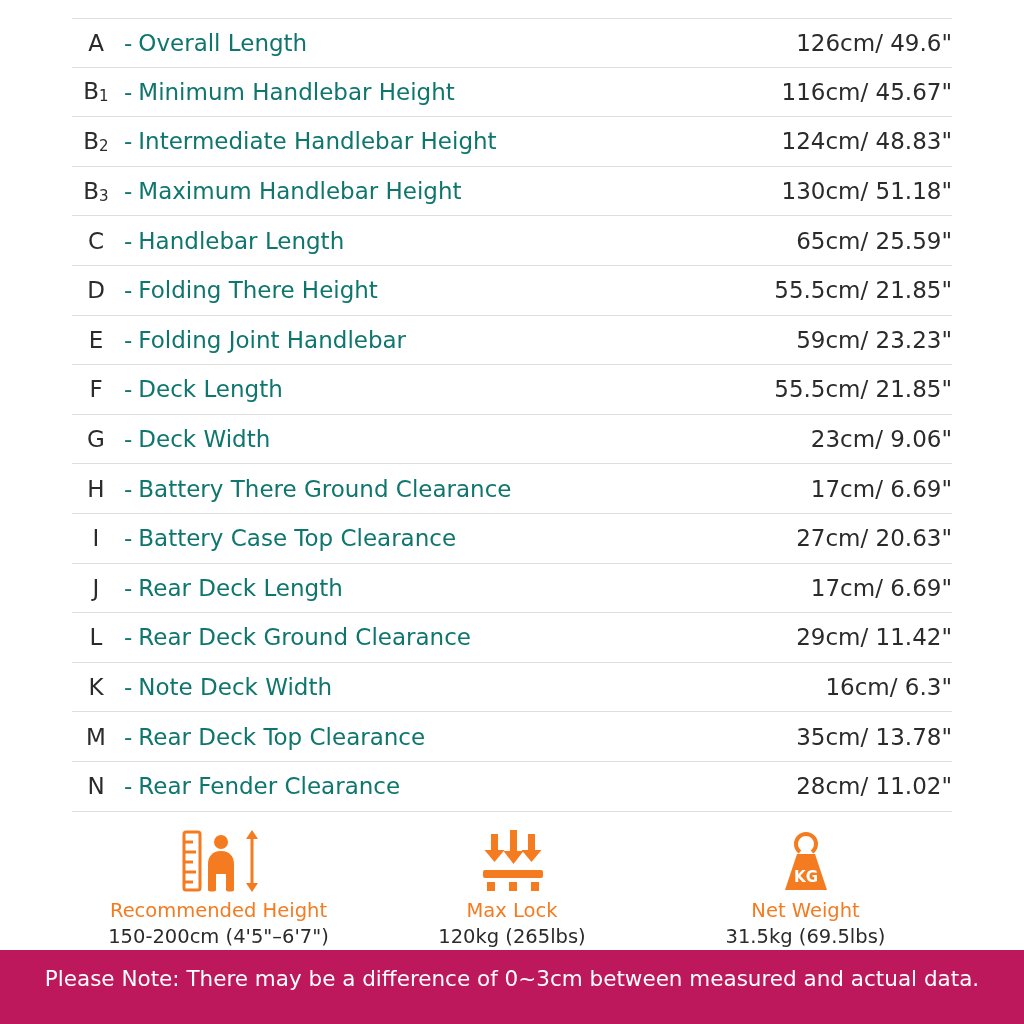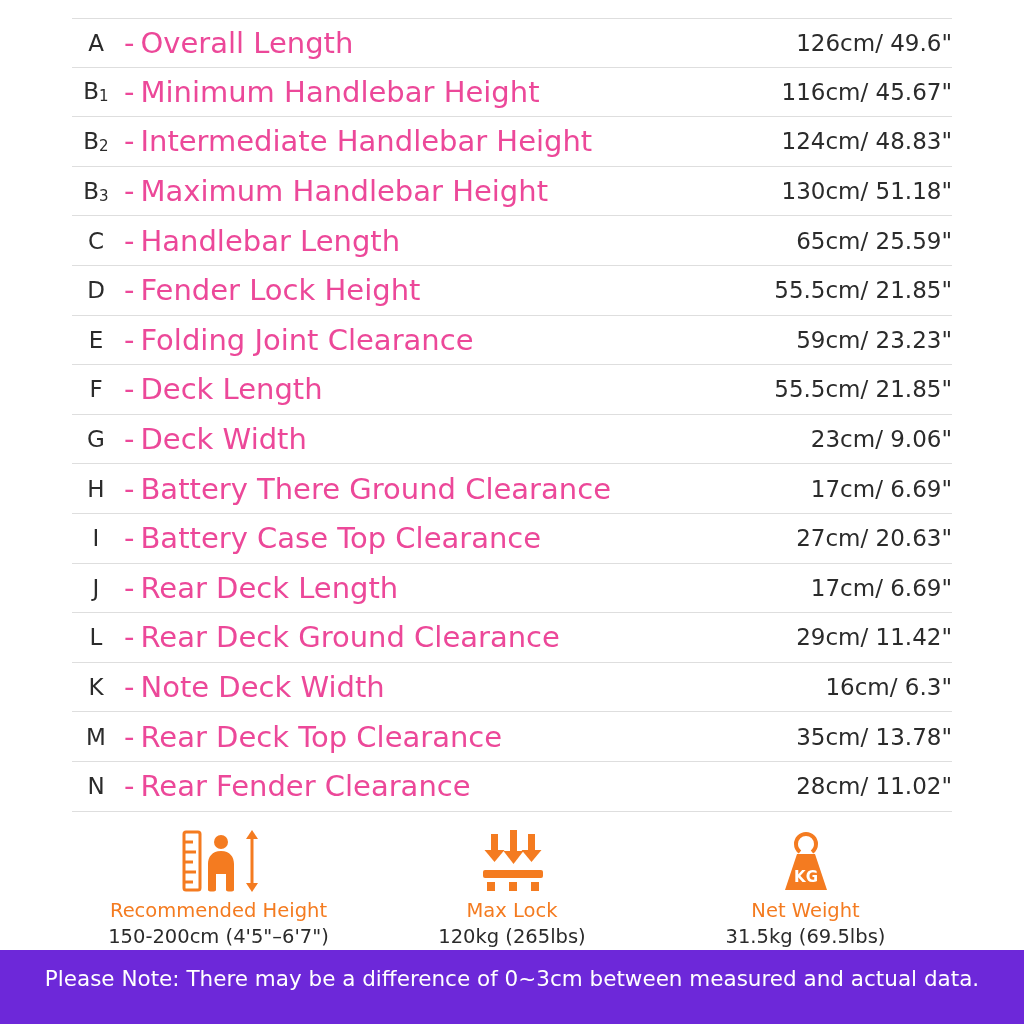--- a/index.html
+++ b/index.html
@@ -41,22 +41,22 @@
     color: #2b2b2b;
     flex: 0 0 48px;
     white-space: nowrap;
   }
   .key-cell .sub {
     font-size: 15px;
     vertical-align: -2px;
   }
   .label-cell {
     flex: 1 1 auto;
-    font-size: 29px;
-    color: #ec4899;
+    font-size: 23px;
+    color: #0f766e;
     padding-left: 4px;
     white-space: nowrap;
   }
   .label-cell .dash { padding-right: 6px; }
   .value-cell {
     flex: 0 0 270px;
     text-align: right;
     font-size: 23px;
     color: #2b2b2b;
     white-space: nowrap;
@@ -88,21 +88,21 @@
   }
   .stat .stat-value {
     color: #2b2b2b;
     font-size: 19.5px;
     line-height: 26px;
   }
 
   
   .note {
     margin-top: auto;
-    background: #6d28d9;
+    background: #be185d;
     color: #ffffff;
     text-align: center;
     font-size: 21.5px;
     line-height: 30px;
     padding: 14px 40px 16px 40px;
     height: 84px;
   }
 </style>
 </head>
 <body>
@@ -130,26 +130,26 @@
         <div class="label-cell"><span class="dash">-</span><span>Maximum Handlebar Height</span></div>
         <div class="value-cell">130cm/ 51.18"</div>
       </div>
       <div class="spec-row">
         <div class="key-cell">C</div>
         <div class="label-cell"><span class="dash">-</span><span>Handlebar Length</span></div>
         <div class="value-cell">65cm/ 25.59"</div>
       </div>
       <div class="spec-row">
         <div class="key-cell">D</div>
-        <div class="label-cell"><span class="dash">-</span><span>Fender Lock Height</span></div>
+        <div class="label-cell"><span class="dash">-</span><span>Folding There Height</span></div>
         <div class="value-cell">55.5cm/ 21.85"</div>
       </div>
       <div class="spec-row">
         <div class="key-cell">E</div>
-        <div class="label-cell"><span class="dash">-</span><span>Folding Joint Clearance</span></div>
+        <div class="label-cell"><span class="dash">-</span><span>Folding Joint Handlebar</span></div>
         <div class="value-cell">59cm/ 23.23"</div>
       </div>
       <div class="spec-row">
         <div class="key-cell">F</div>
         <div class="label-cell"><span class="dash">-</span><span>Deck Length</span></div>
         <div class="value-cell">55.5cm/ 21.85"</div>
       </div>
       <div class="spec-row">
         <div class="key-cell">G</div>
         <div class="label-cell"><span class="dash">-</span><span>Deck Width</span></div>

